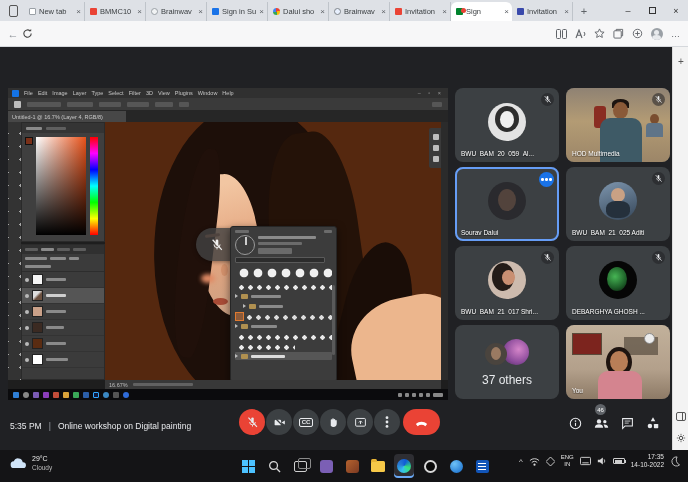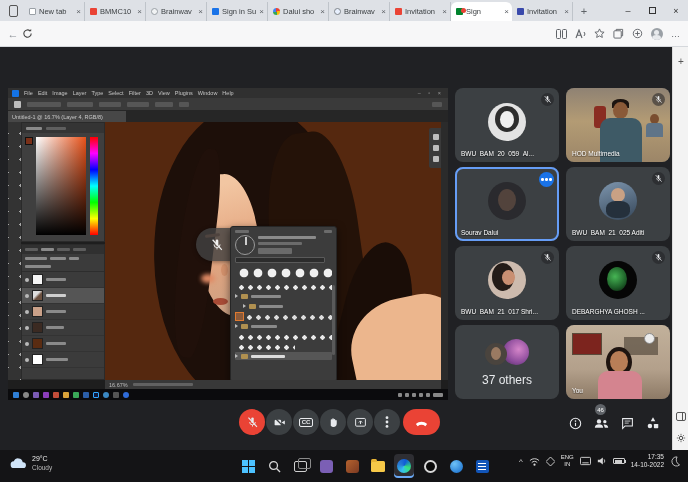--- a/index.html
+++ b/index.html
@@ -640,20 +640,27 @@
       <span class="board"></span>
         <span class="shelf"></span>
         <span class="clock"></span>
       <span class="hair"></span>
         <span class="head"></span>
         <span class="body"></span>
     </div>
     <div class="tile-name">You</div>
   </div>
 
+  <div class="bottombar">
+    <div class="bb-left">
+      <span>5:35 PM</span>
+      <span class="bb-sep">|</span>
+      <span>Online workshop on Digital painting</span>
+    </div>
+  </div>
 
   <div class="ctl red" style="left:239px">
     <svg class="ic" width="13" height="13" viewBox="0 0 16 16">
         <use href="#sym-micoff"></use>
       </svg>
   </div>
   <div class="ctl" style="left:266px">
     <svg class="ic" width="13" height="13" viewBox="0 0 16 16">
       <rect x="2" y="4.5" width="8" height="7" rx="1.5" fill="currentColor"></rect>
         <path d="M10.5 8L14.5 5.4v5.2z" fill="currentColor"></path>

